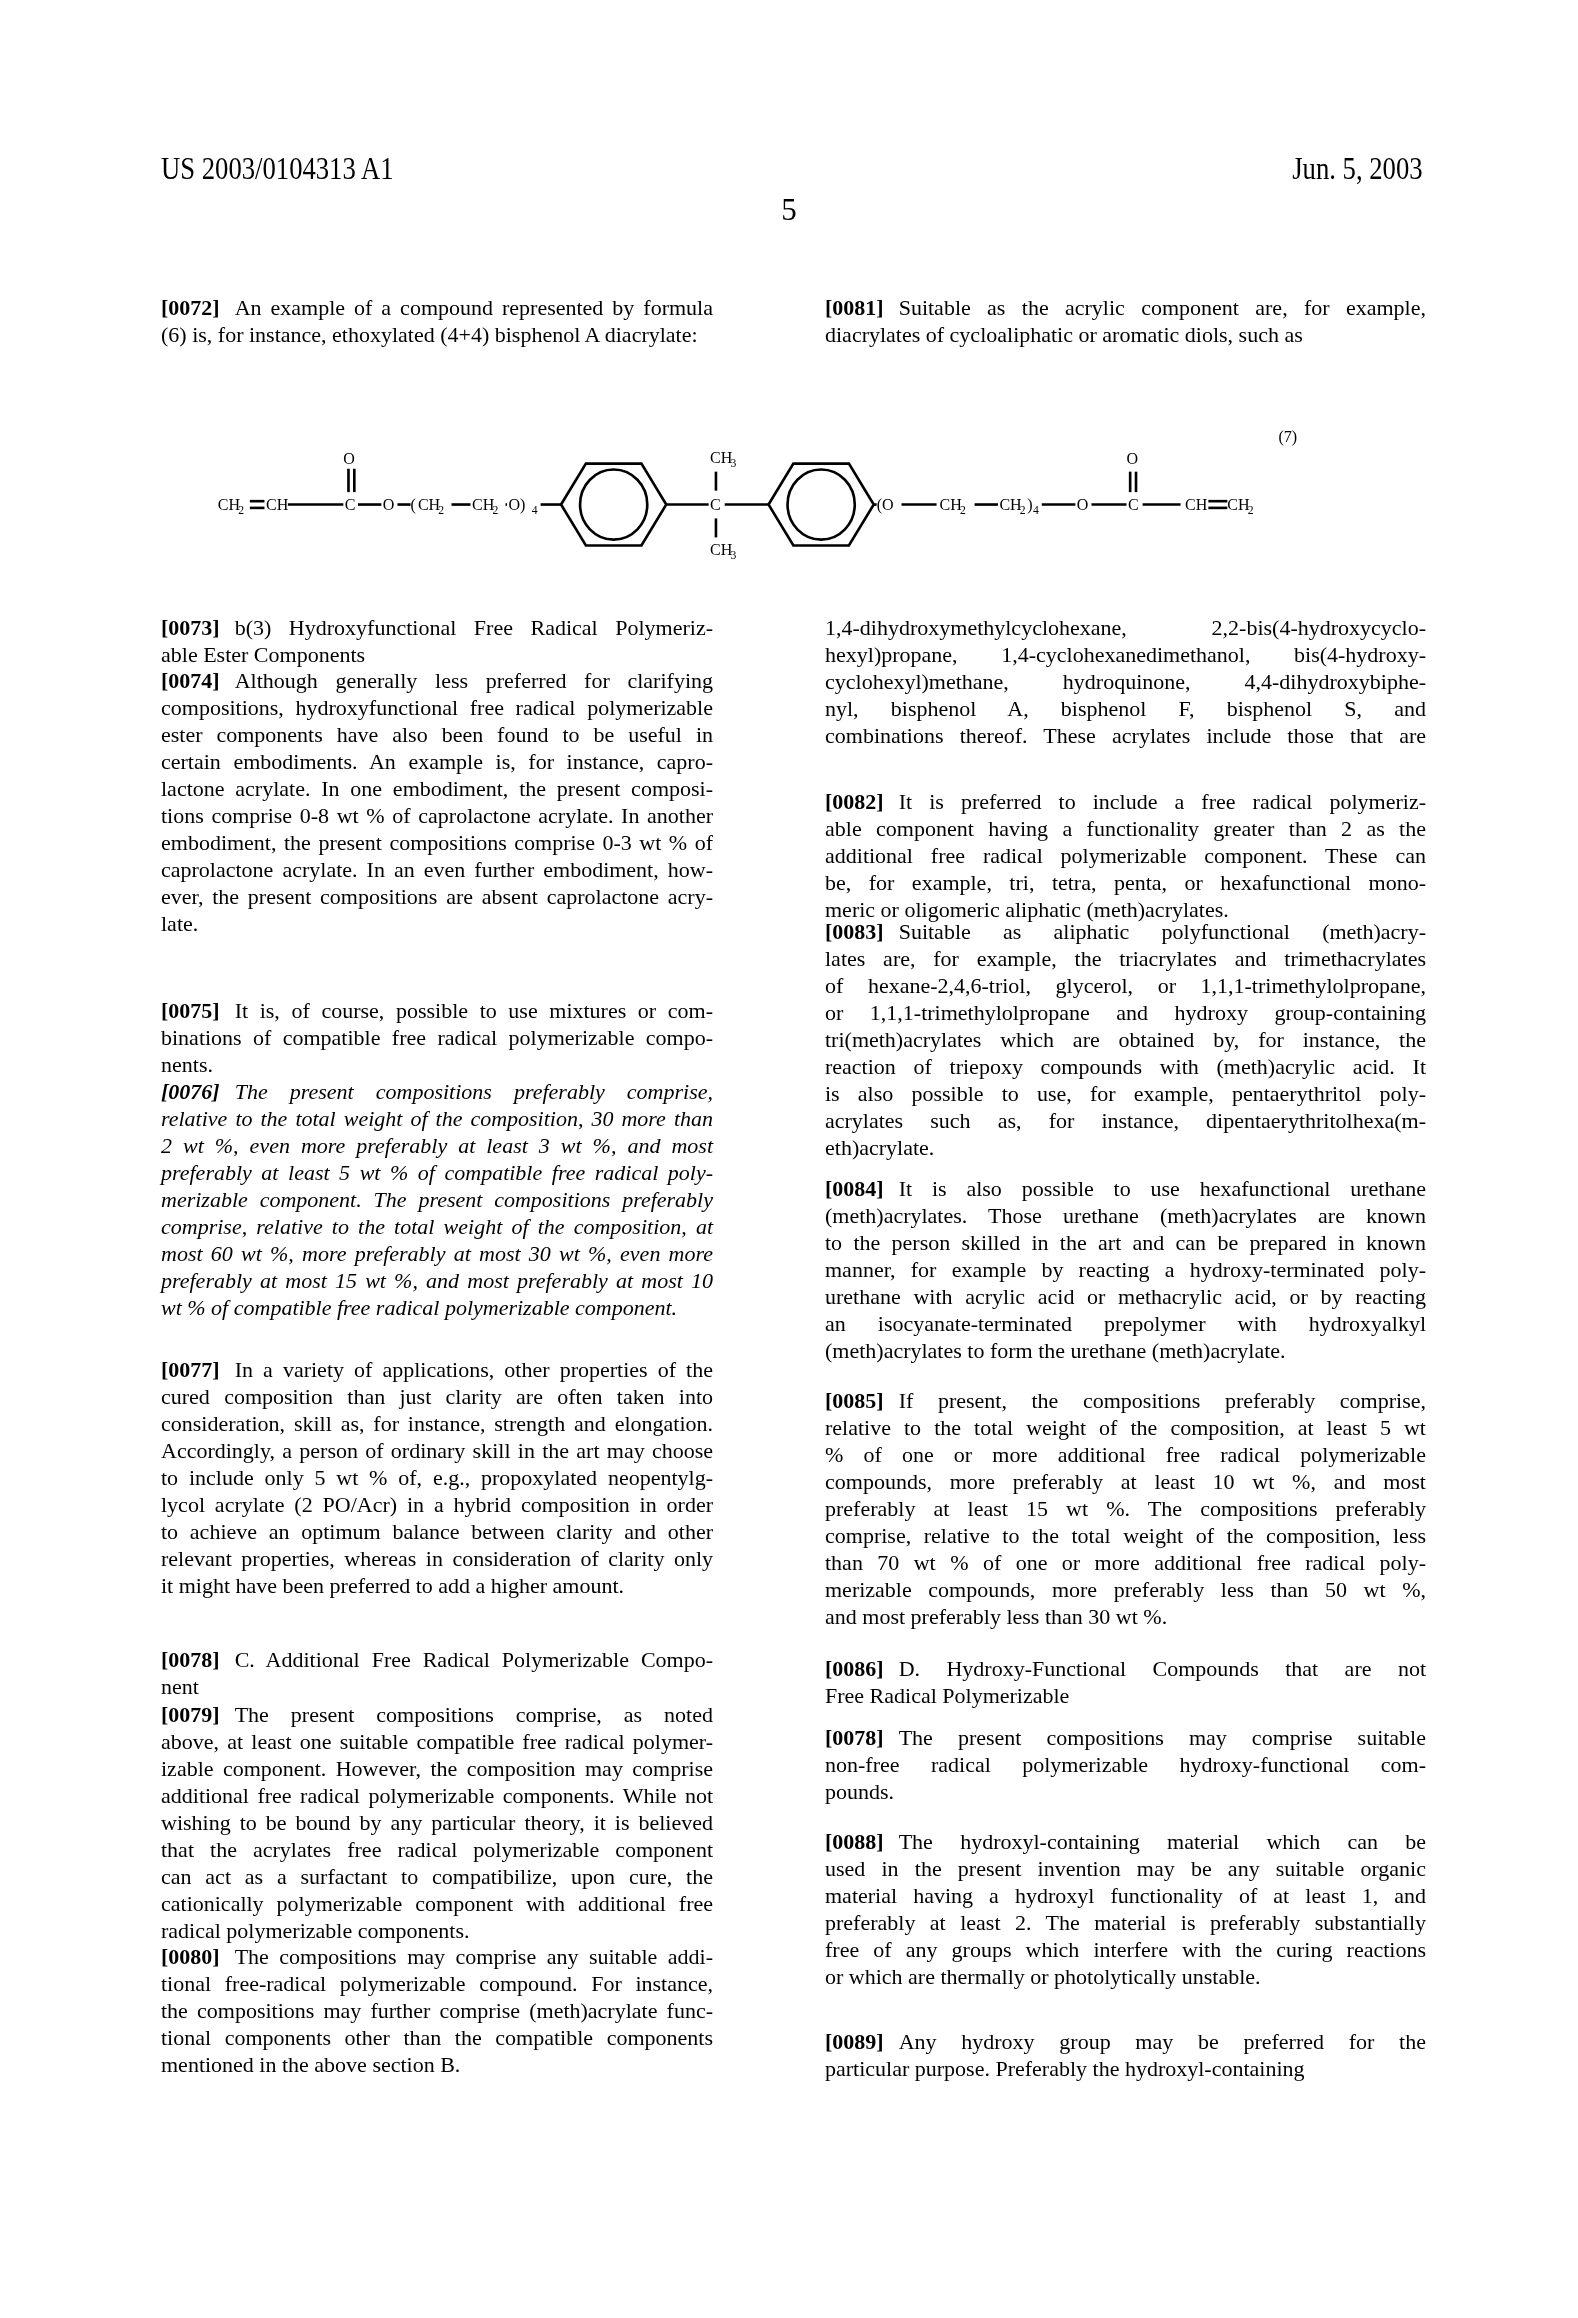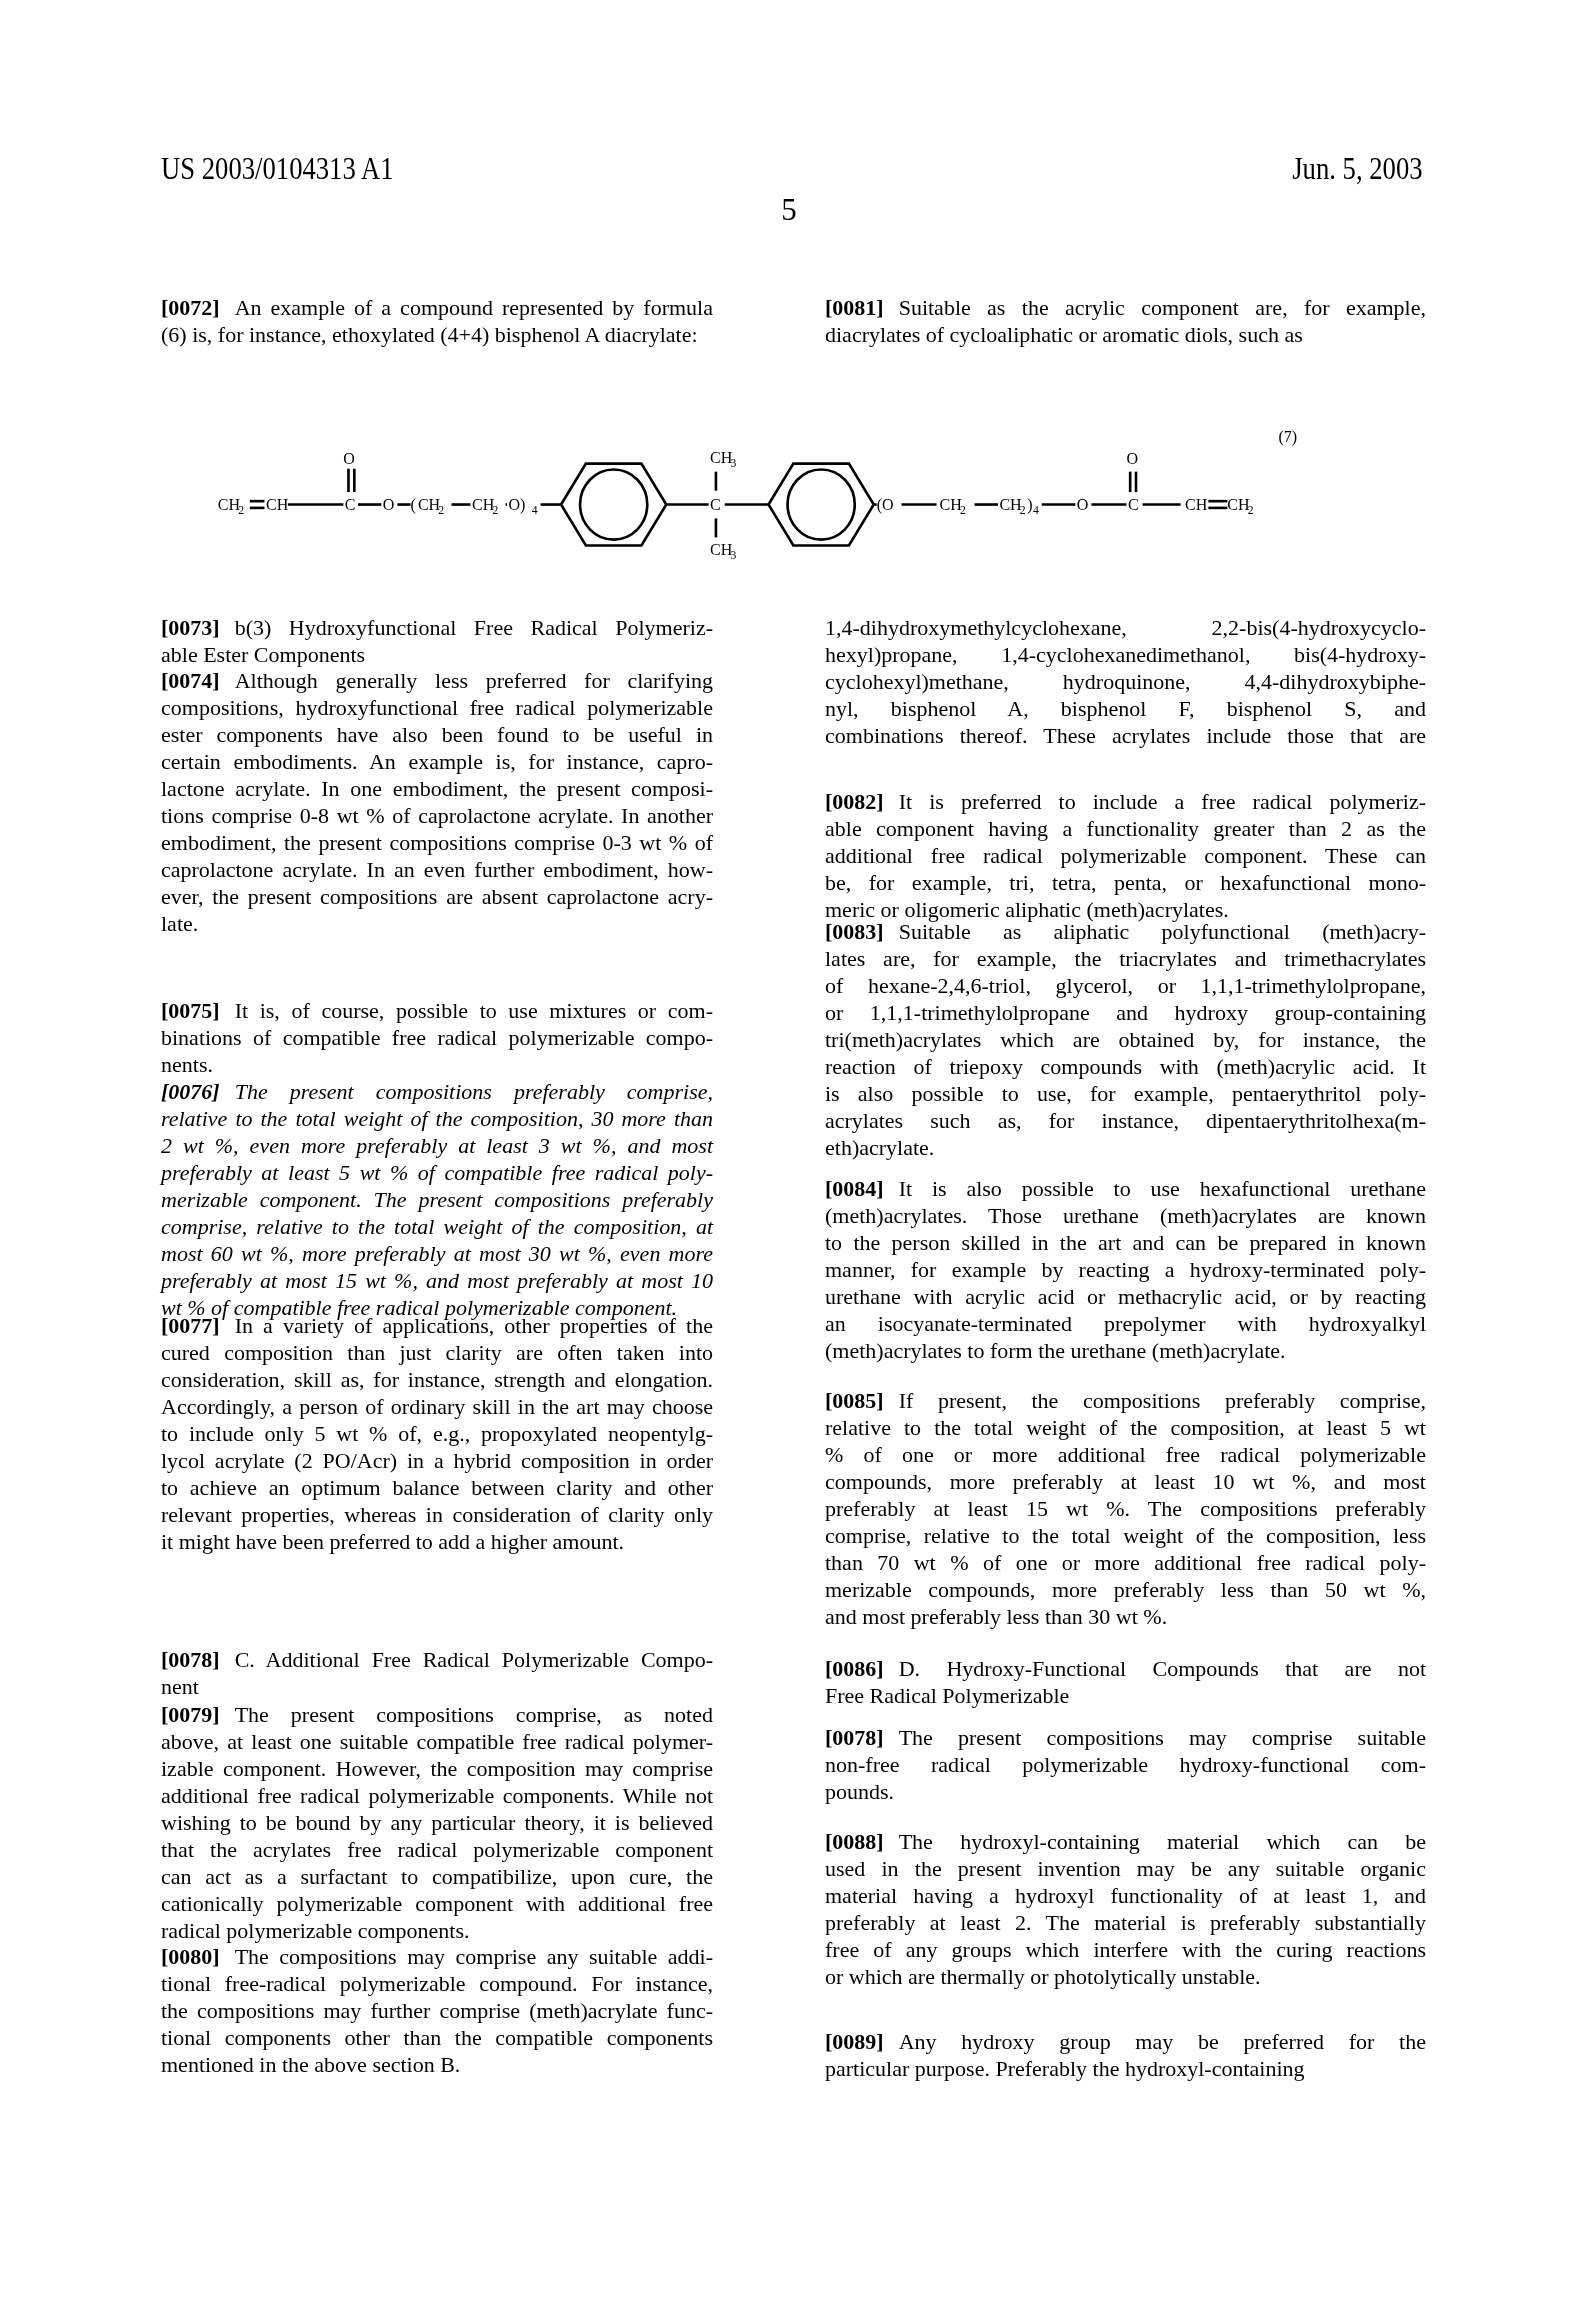--- a/index.html
+++ b/index.html
@@ -58,21 +58,21 @@
       <span class="line"><span class="pnum">[0076]</span><span class="gap"></span><span>The present compositions preferably comprise,</span></span>
       <span class="line"><span>relative to the total weight of the composition, 30 more than</span></span>
       <span class="line"><span>2 wt %, even more preferably at least 3 wt %, and most</span></span>
       <span class="line"><span>preferably at least 5 wt % of compatible free radical poly-</span></span>
       <span class="line"><span>merizable component. The present compositions preferably</span></span>
       <span class="line"><span>comprise, relative to the total weight of the composition, at</span></span>
       <span class="line"><span>most 60 wt %, more preferably at most 30 wt %, even more</span></span>
       <span class="line"><span>preferably at most 15 wt %, and most preferably at most 10</span></span>
       <span class="line last"><span>wt % of compatible free radical polymerizable component.</span></span>
     </div>
-    <div class="para" style="top: 1312px;">
+    <div class="para" style="top: 1356px;">
       <span class="line"><span class="pnum">[0077]</span><span class="gap"></span><span>In a variety of applications, other properties of the</span></span>
       <span class="line"><span>cured composition than just clarity are often taken into</span></span>
       <span class="line"><span>consideration, skill as, for instance, strength and elongation.</span></span>
       <span class="line"><span>Accordingly, a person of ordinary skill in the art may choose</span></span>
       <span class="line"><span>to include only 5 wt % of, e.g., propoxylated neopentylg-</span></span>
       <span class="line"><span>lycol acrylate (2 PO/Acr) in a hybrid composition in order</span></span>
       <span class="line"><span>to achieve an optimum balance between clarity and other</span></span>
       <span class="line"><span>relevant properties, whereas in consideration of clarity only</span></span>
       <span class="line last"><span>it might have been preferred to add a higher amount.</span></span>
     </div>

